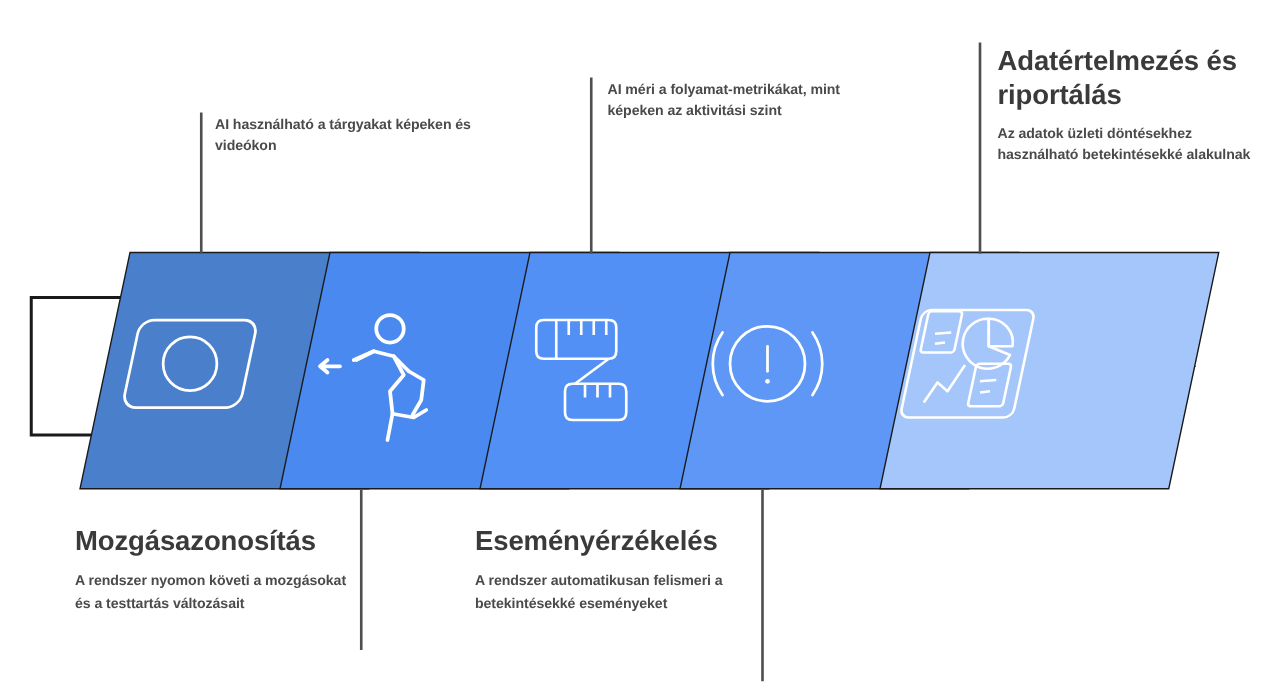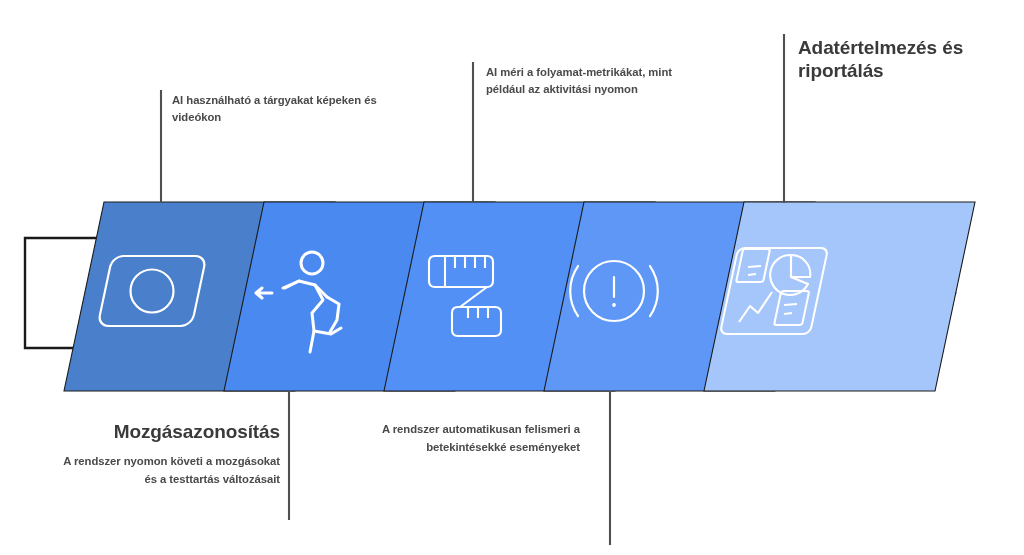--- a/index.html
+++ b/index.html
@@ -8,29 +8,29 @@
     background:#ffffff;
     font-family:"Liberation Sans","DejaVu Sans",sans-serif;
     overflow:hidden;
     position:relative;
   }
   #stage{position:absolute;inset:0;width:1024px;height:555px;}
   #svgroot{position:absolute;left:0;top:0;width:1024px;height:555px;}
 
   .callout{position:absolute;}
   .callout .ttl{
-    font-size:19px;font-weight:bold;color:#3a3a3a;
+    font-size:22px;font-weight:bold;color:#3a3a3a;
     letter-spacing:-0.1px;line-height:1.22;margin:0 0 9px 0;
   }
   .callout .dsc{
     font-size:11.3px;font-weight:bold;color:#4a4a4a;
     line-height:1.52;margin:0;letter-spacing:-0.05px;
   }
   .callout.top{text-align:left;}
-  .callout.bot{text-align:right;}
+  .callout.bot{text-align:left;}
   .callout.bot .dsc{line-height:1.62;}
 
   
   #c-top-1{left:172px;top:92px;width:215px;}
   #c-top-2{left:486px;top:64px;width:210px;}
   #c-top-3{left:798px;top:36px;width:215px;}
   #c-bot-1{left:60px;top:420px;width:220px;}
   #c-bot-2{left:380px;top:420px;width:200px;}
 </style>
 </head>
@@ -123,29 +123,31 @@
       <line x1="289" y1="392" x2="289" y2="520"></line>
       <line x1="610" y1="392" x2="610" y2="545"></line>
     </g>
   </svg>
 
   <div class="callout top" id="c-top-1">
     <p class="dsc">AI használható a tárgyakat képeken és videókon</p>
   </div>
 
   <div class="callout top" id="c-top-2">
-    <p class="dsc">AI méri a folyamat-metrikákat, mint például az aktivitási nyomon</p>
+    <p class="dsc">AI méri a folyamat-metrikákat, mint képeken az aktivitási szint</p>
   </div>
 
   <div class="callout top" id="c-top-3">
     <p class="ttl">Adatértelmezés és riportálás</p>
+    <p class="dsc">Az adatok üzleti döntésekhez használható betekintésekké alakulnak</p>
   </div>
 
   <div class="callout bot" id="c-bot-1">
     <p class="ttl">Mozgásazonosítás</p>
     <p class="dsc">A rendszer nyomon követi a mozgásokat és a testtartás változásait</p>
   </div>
 
   <div class="callout bot" id="c-bot-2">
+    <p class="ttl">Eseményérzékelés</p>
     <p class="dsc">A rendszer automatikusan felismeri a betekintésekké eseményeket</p>
   </div>
 
 </div>
 
 </body></html>

